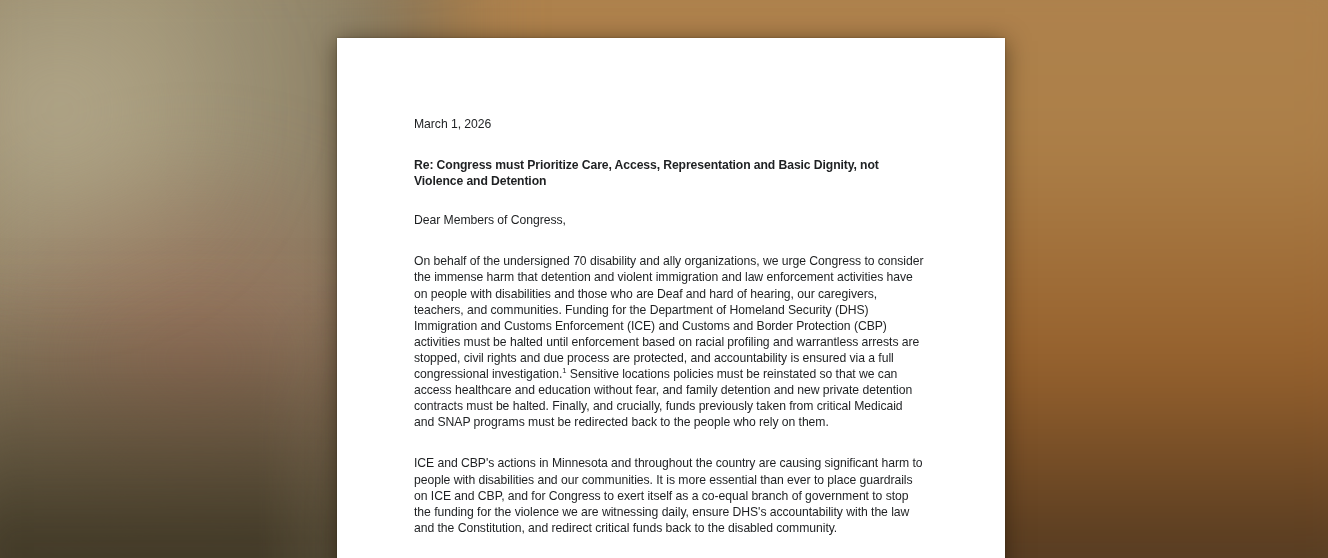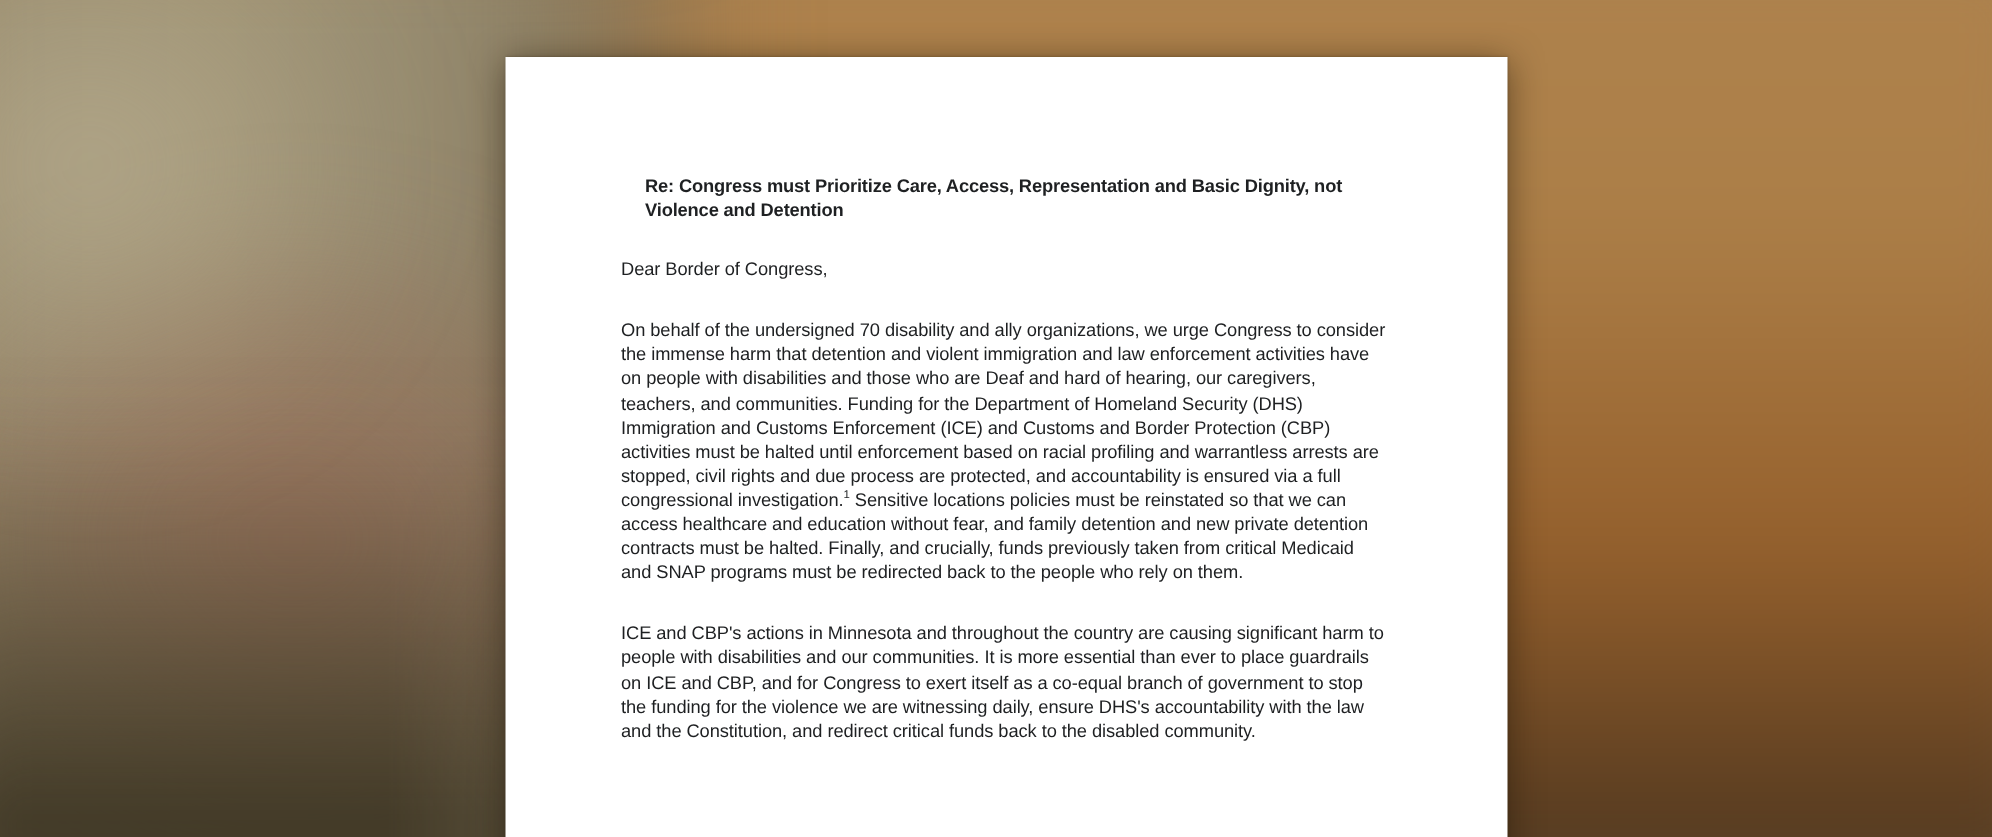--- a/index.html
+++ b/index.html
@@ -96,21 +96,21 @@
     color: #1e2022;
     font-size: 12.2px;
     line-height: 16.1px;
     letter-spacing: -0.05px;
     text-align: left;
   }
   .date-line {
     margin: 0 0 25px 0;
   }
   .subject-line {
-    margin: 0 0 23px 16px;
+    margin: 0 0 23px 0;
     font-weight: bold;
     letter-spacing: -0.1px;
   }
   .salutation {
     margin: 0 0 25px 0;
   }
   .body-para {
     margin: 0 0 25px 0;
   }
   .body-para:last-of-type {
@@ -129,23 +129,24 @@
   <div class="bg-layer bg-amber"></div>
   <div class="bg-layer bg-khaki"></div>
   <div class="bg-layer bg-rose"></div>
   <div class="bg-layer bg-highlight"></div>
   <div class="bg-layer bg-olive-bottom"></div>
 </div>
 
 <div id="document-page">
   <div id="page-body">
 
+    <p class="doc-text date-line">March 1, 2026</p>
 
     <p class="doc-text subject-line">Re: Congress must Prioritize Care, Access, Representation and Basic Dignity, not Violence and Detention</p>
 
-    <p class="doc-text salutation">Dear Border of Congress,</p>
+    <p class="doc-text salutation">Dear Members of Congress,</p>
 
     <p class="doc-text body-para"><span>On behalf of the undersigned 70 disability and ally organizations, we urge Congress to consider the immense harm that detention and violent immigration and law enforcement activities have on people with disabilities and those who are Deaf and hard of hearing, our caregivers, teachers, and communities. Funding for the Department of Homeland Security (DHS) Immigration and Customs Enforcement (ICE) and Customs and Border Protection (CBP) activities must be halted until enforcement based on racial profiling and warrantless arrests are stopped, civil rights and due process are protected, and accountability is ensured via a full congressional investigation.</span><sup class="footnote-ref">1</sup><span> Sensitive locations policies must be reinstated so that we can access healthcare and education without fear, and family detention and new private detention contracts must be halted. Finally, and crucially, funds previously taken from critical Medicaid and SNAP programs must be redirected back to the people who rely on them.</span></p>
 
     <p class="doc-text body-para">ICE and CBP's actions in Minnesota and throughout the country are causing significant harm to people with disabilities and our communities. It is more essential than ever to place guardrails on ICE and CBP, and for Congress to exert itself as a co-equal branch of government to stop the funding for the violence we are witnessing daily, ensure DHS's accountability with the law and the Constitution, and redirect critical funds back to the disabled community.</p>
 
   </div>
 </div>
 
 </body></html>

